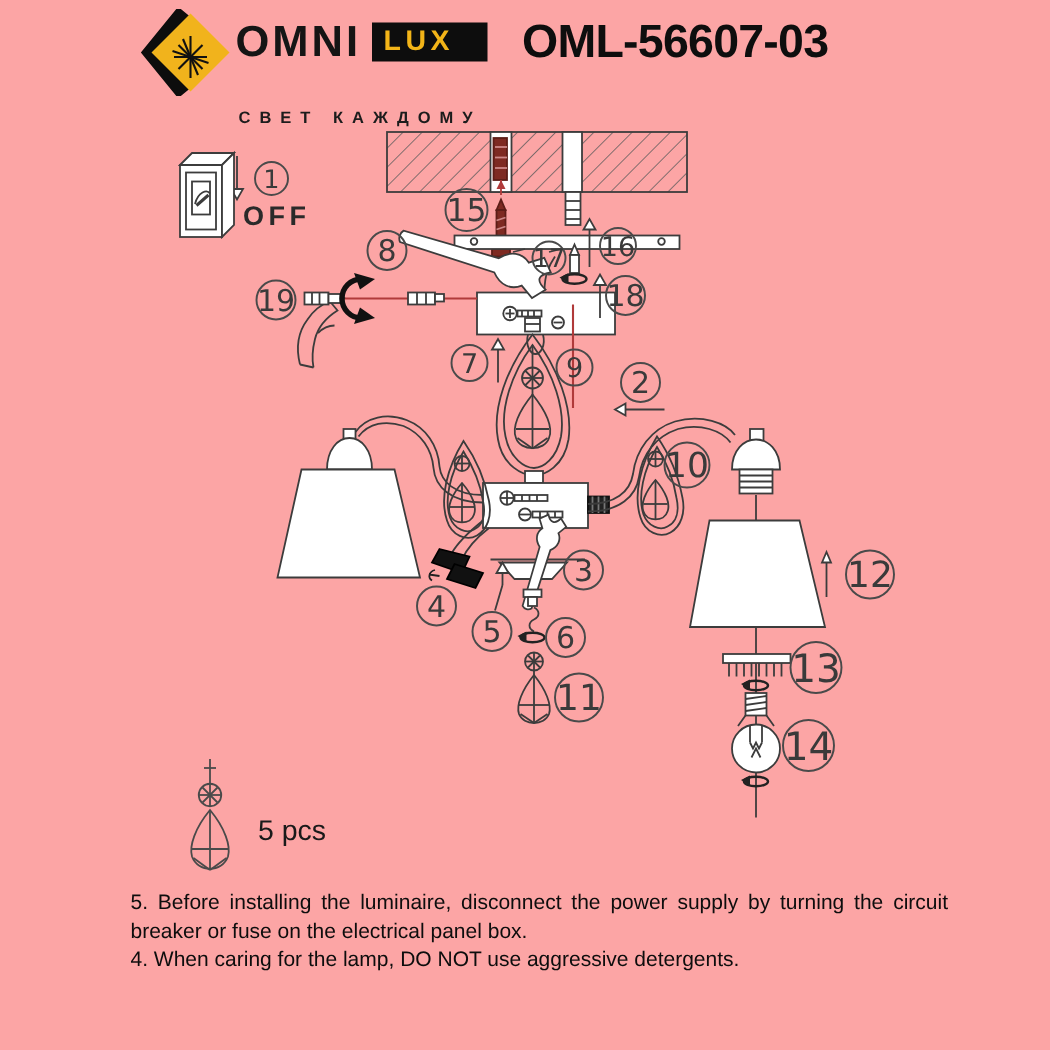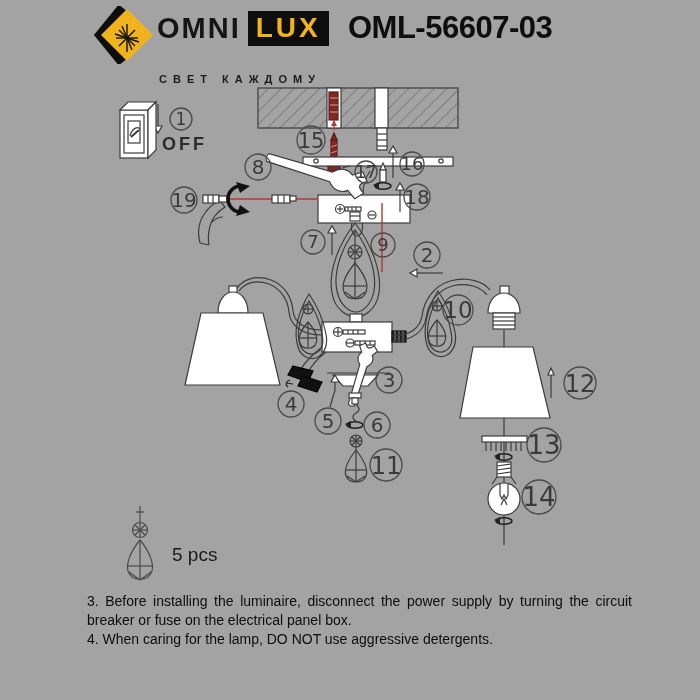--- a/index.html
+++ b/index.html
@@ -1,24 +1,24 @@
 <!DOCTYPE html>
 <html><head>
 <meta charset="utf-8">
 <style>
   html,body{margin:0;padding:0;background:#fff;}
-  .page{position:relative;width:700px;height:700px;background:#a3a3a3;overflow:hidden;
+  .page{position:relative;width:700px;height:700px;background:#fca5a5;overflow:hidden;
         font-family:"Liberation Sans",sans-serif;color:#111;}
   
   .logo{position:absolute;left:93px;top:6px;width:300px;height:58px;}
   .logo-mark{position:absolute;left:0;top:0;}
   .brand-line{position:absolute;left:64px;top:4px;height:36px;display:flex;align-items:center;}
   .brand-omni{font-size:29px;font-weight:800;letter-spacing:2px;color:#151515;}
-  .brand-lux{margin-left:7px;background:#0d0d0d;color:#f2b418;font-size:28px;font-weight:800;
-             letter-spacing:3px;padding:3px 8px 4px 8px;line-height:1;}
+  .brand-lux{margin-left:7px;background:#0d0d0d;color:#f2b418;font-size:19px;font-weight:800;
+             letter-spacing:3px;padding:3px 22px 4px 8px;line-height:1;}
   .brand-tagline{position:absolute;left:66px;top:43px;font-size:11px;font-weight:700;
                  letter-spacing:6px;color:#1c1c1c;white-space:nowrap;margin-top:24px;}
   .model{position:absolute;left:348px;top:10px;font-size:31px;font-weight:800;
          letter-spacing:-0.5px;color:#0e0e0e;white-space:nowrap;text-align:right;}
   
   .diagram{position:absolute;left:0;top:80px;}
   .off-label{position:absolute;left:162px;top:134px;font-size:18px;font-weight:600;
              letter-spacing:3px;color:#2a2a2a;}
   .pcs-label{position:absolute;left:172px;top:544px;font-size:19px;color:#1a1a1a;text-align:right;}
   
@@ -402,17 +402,17 @@
           <circle cx="184" cy="200" r="13" fill="none" stroke="#4a4a4a" stroke-width="1.3"></circle>
           <text x="184" y="200" text-anchor="middle" dy="0.36em" font-size="20" fill="#3a3a3a" stroke="none">19</text>
         </g>
     </g>
   </svg>
 
   <div class="off-label">OFF</div>
   <div class="pcs-label">5 pcs</div>
 
   <div class="instructions">
-    <p class="just">3. Before installing the luminaire, disconnect the power supply by turning the circuit breaker or fuse on the electrical panel box.</p>
+    <p class="just">5. Before installing the luminaire, disconnect the power supply by turning the circuit breaker or fuse on the electrical panel box.</p>
     <p>4. When caring for the lamp, DO NOT use aggressive detergents.</p>
   </div>
 
 </div>
 
 </body></html>

